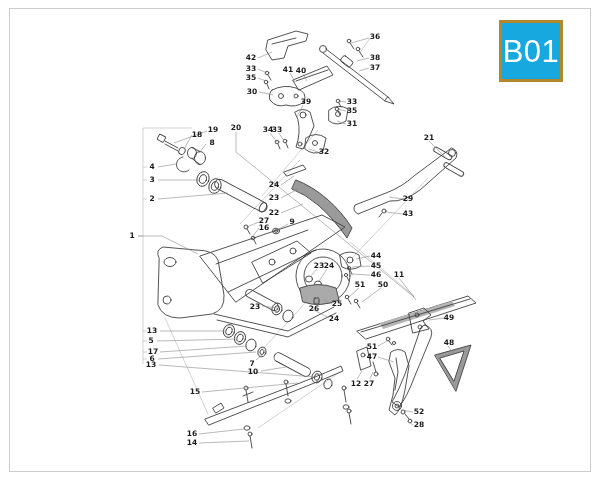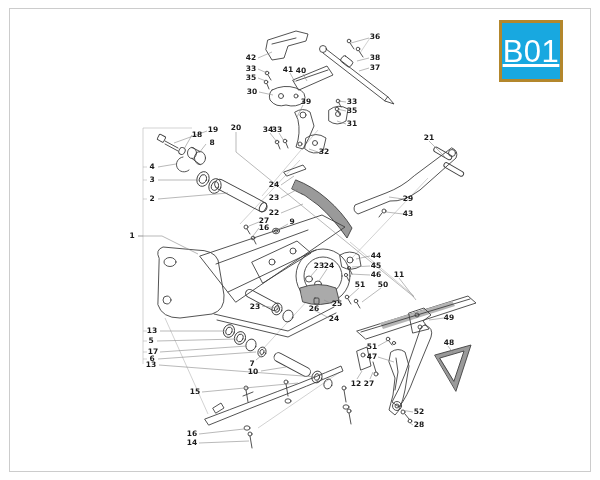--- a/index.html
+++ b/index.html
@@ -12,21 +12,21 @@
     border:1px solid #cccccc;box-sizing:border-box;background:#ffffff;
   }
   svg.diagram{position:absolute;left:0;top:0;width:600px;height:480px}
   .badge{
     position:absolute;left:499px;top:20px;width:64px;height:62px;
     box-sizing:border-box;border:3px solid #b3872c;background:#18a8e0;
     display:flex;align-items:center;justify-content:center;
   }
   .badge span{
     color:#ffffff;font-size:31px;font-weight:400;letter-spacing:0.5px;
-    font-family:"Liberation Sans",sans-serif;line-height:1;text-decoration:underline;
+    font-family:"Liberation Sans",sans-serif;line-height:1;
   }
   .callout-num{
     font-family:"DejaVu Sans",sans-serif;font-size:7.5px;font-weight:700;
     fill:#1a1a1a;text-anchor:middle;
   }
 </style>
 </head>
 <body>
 
 <div class="frame"></div>

